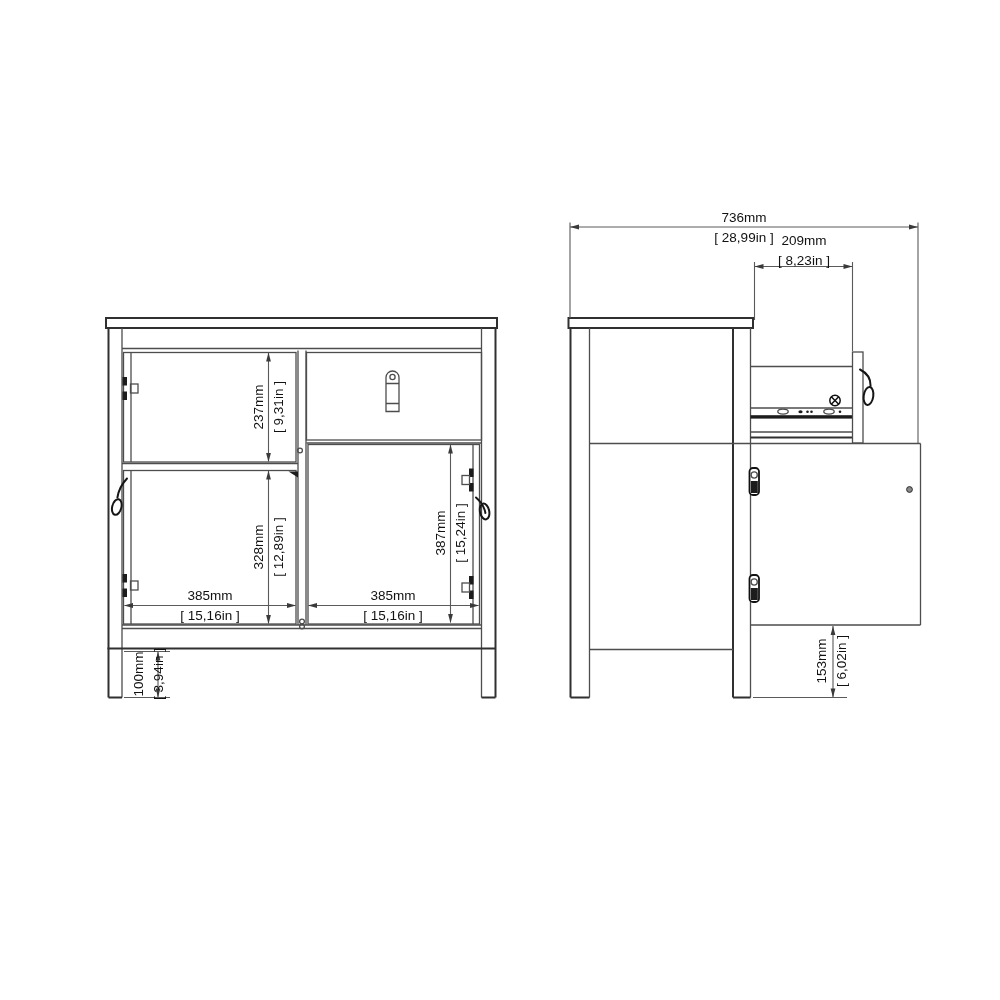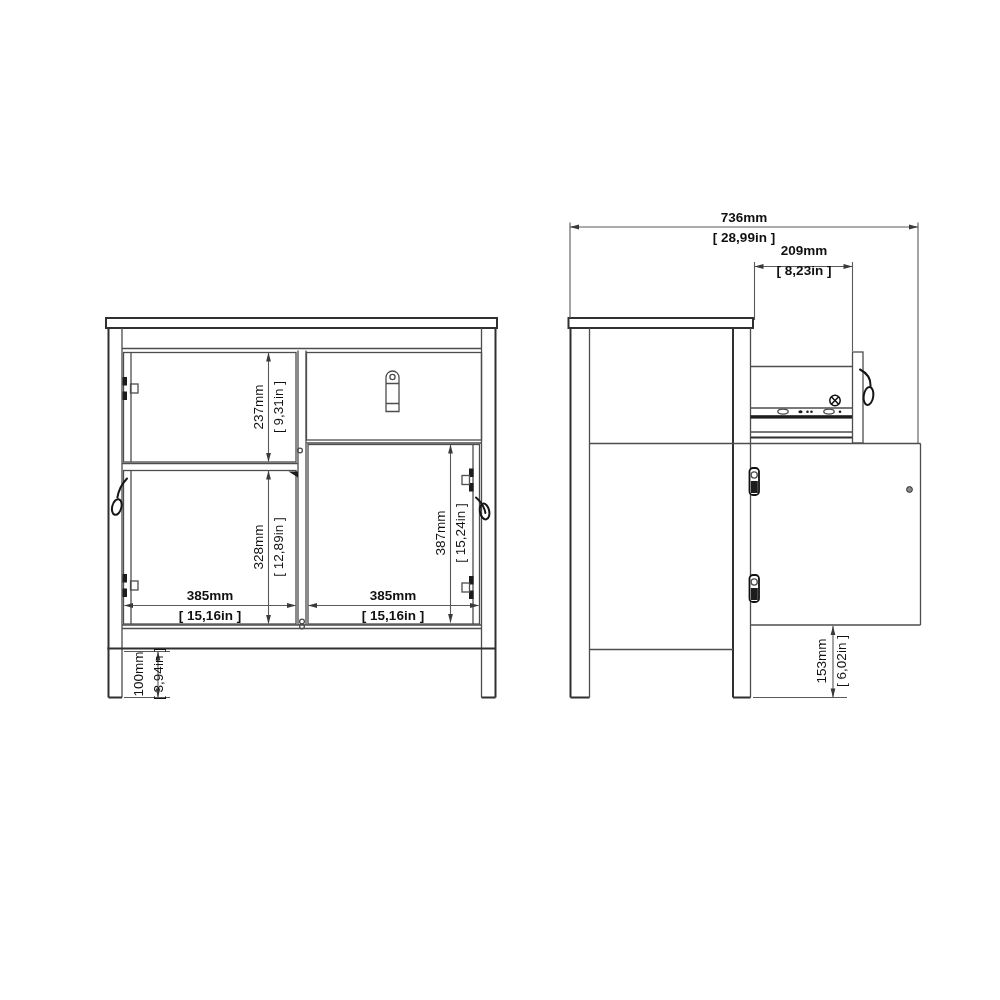--- a/index.html
+++ b/index.html
@@ -13,21 +13,21 @@
   .bk{fill:#1c1c1c;stroke:none;}
   .ar{fill:#3a3a3a;stroke:none;}
   .hp{stroke:#161616;stroke-width:2;fill:none;stroke-linecap:round;}
   .scr{stroke:#111;stroke-width:1.5;fill:none;}
   .hgo{stroke:#111;stroke-width:1.8;fill:#fff;}
   
   .dim{position:absolute;font-size:13.5px;line-height:15px;color:#111;text-align:center;
        white-space:nowrap;}
   .dim span{display:block;}
   .dim .in{margin-top:5px;}
-  .dim.h{transform:translate(-50%,-50%);font-weight:bold;}
+  .dim.h{transform:translate(-50%,-50%);}
   .dim.v{transform:translate(-50%,-50%) rotate(-90deg);}
 </style>
 </head>
 <body>
 
 <div class="canvas">
 
 <svg width="1000" height="1000" viewBox="0 0 1000 1000">
 
   <g>
@@ -199,21 +199,21 @@
   <span class="in">[ 15,16in ]</span>
 </div>
 <div class="dim v" style="left:148px;top:674px">
   <span class="mm">100mm</span>
   <span class="in">[ 3,94in ]</span>
 </div>
 <div class="dim h" style="left:744px;top:227px">
   <span class="mm">736mm</span>
   <span class="in">[ 28,99in ]</span>
 </div>
-<div class="dim h" style="left:804px;top:260px">
+<div class="dim h" style="left:804px;top:250px">
   <span class="mm">209mm</span>
   <span class="in">[ 8,23in ]</span>
 </div>
 <div class="dim v" style="left:831px;top:661px">
   <span class="mm">153mm</span>
   <span class="in">[ 6,02in ]</span>
 </div>
 
 </div>
 

